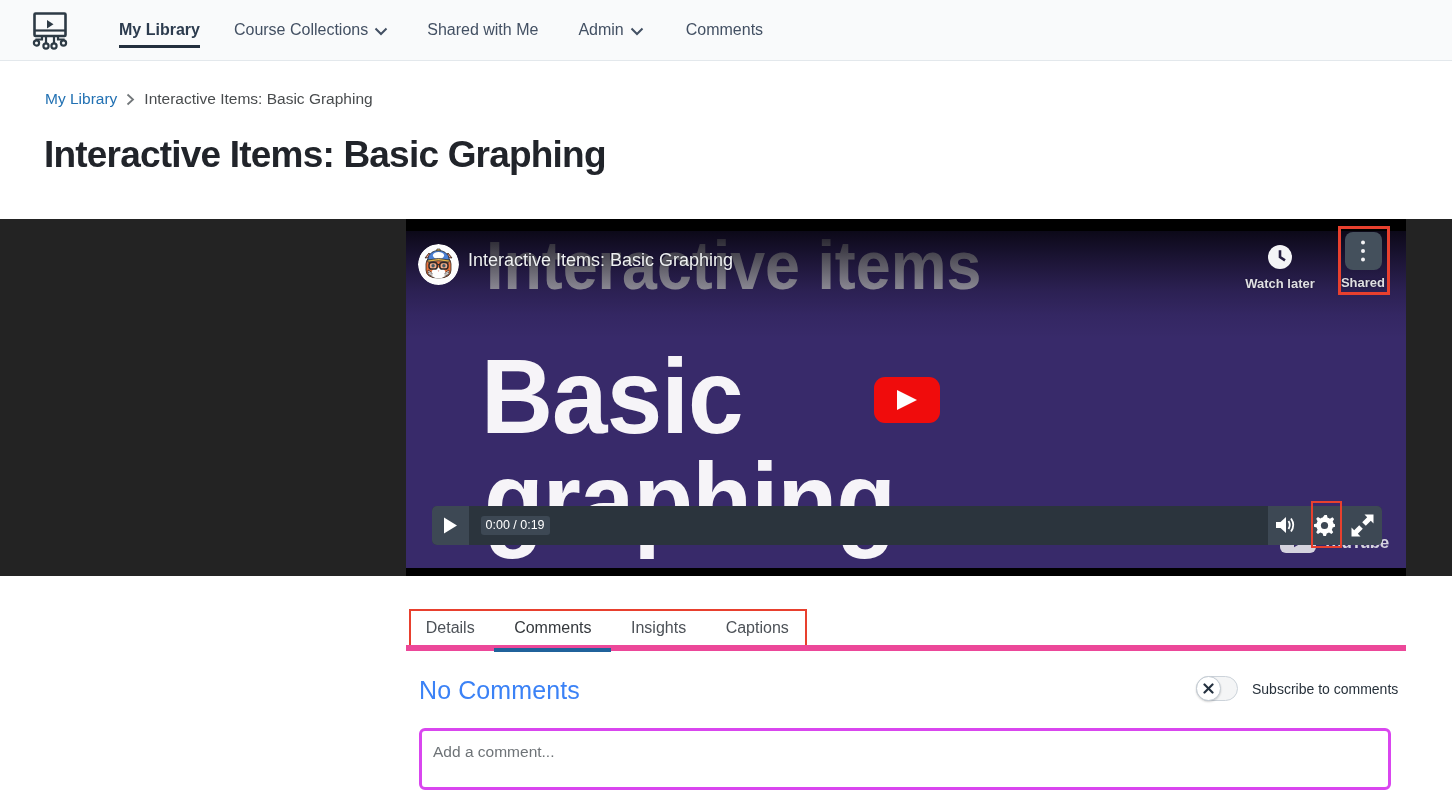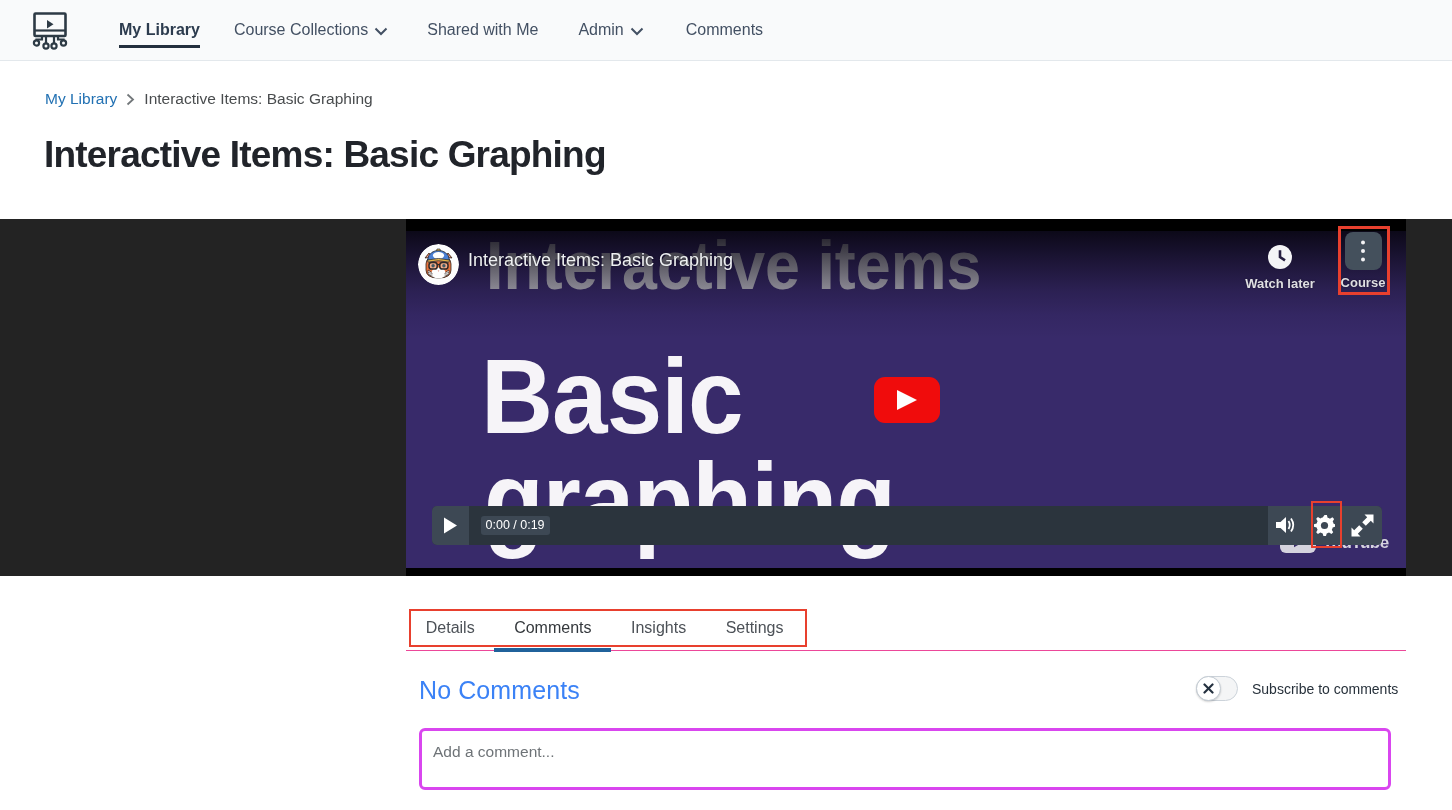--- a/index.html
+++ b/index.html
@@ -84,21 +84,21 @@
     display:flex; align-items:center; justify-content:center; }
 
   
   .annotation { position:absolute; border:3px solid #e8402e; background:transparent; }
   .ann-share { left:1338px; top:226px; width:52px; height:69px; }
   .ann-gear { left:1311px; top:501px; width:31px; height:47px; border-width:2.5px; }
   .ann-tabs { left:409px; top:609px; width:398px; height:38px; border-width:2.5px; }
 
   
   .tabs-row { position:absolute; left:406px; top:612px; width:1000px; height:39px;
-    border-bottom:1px solid #ec4899; display:flex; }
+    border-bottom:6px solid #ec4899; display:flex; }
   .tab { position:relative; height:39px; display:flex; align-items:center; justify-content:center;
     font-size:16px; color:#4c5157; padding:0 19.75px 7px 19.75px; cursor:pointer; }
   .tab.active { color:#34383c; }
   .tab.active::after { content:""; position:absolute; left:0; right:0; bottom:-1px; height:4.5px;
     background:#20629b; }
 
   
   .comments-head { position:absolute; left:419px; top:676px; font-size:25px; font-weight:normal;
     color:#3b82f6; letter-spacing:0.1px; }
   .subscribe { position:absolute; left:1196px; top:676px; display:flex; align-items:center; }
@@ -219,21 +219,21 @@
           </div>
 
           <div class="share-wrap">
             <button class="share-btn">
               <svg width="4" height="22" viewBox="0 0 4 22">
                 <circle cx="2" cy="2.5" r="2" fill="#f4f4f6"></circle>
                 <circle cx="2" cy="11" r="2" fill="#f4f4f6"></circle>
                 <circle cx="2" cy="19.5" r="2" fill="#f4f4f6"></circle>
               </svg>
             </button>
-            <div class="yt-chip-label">Course</div>
+            <div class="yt-chip-label">Shared</div>
           </div>
         </div>
 
         <button class="big-play">
           <svg width="24" height="20" viewBox="0 0 24 20">
             <path d="M2 0 L22 10 L2 20 Z" fill="#fdfdfd"></path>
           </svg>
         </button>
 
         <div class="control-bar">
@@ -277,21 +277,21 @@
     <div class="tab">
       <span>Details</span>
     </div>
     <div class="tab active">
       <span>Comments</span>
     </div>
     <div class="tab">
       <span>Insights</span>
     </div>
     <div class="tab">
-      <span>Settings</span>
+      <span>Captions</span>
     </div>
   </div>
 
   <div class="comments-head">No Comments</div>
 
   <div class="subscribe">
     <div class="toggle">
       <div class="toggle-knob">
         <svg width="11" height="11" viewBox="0 0 11 11" stroke="#232f3e" stroke-width="2.2" stroke-linecap="round">
           <line x1="1.5" y1="1.5" x2="9.5" y2="9.5"></line>

